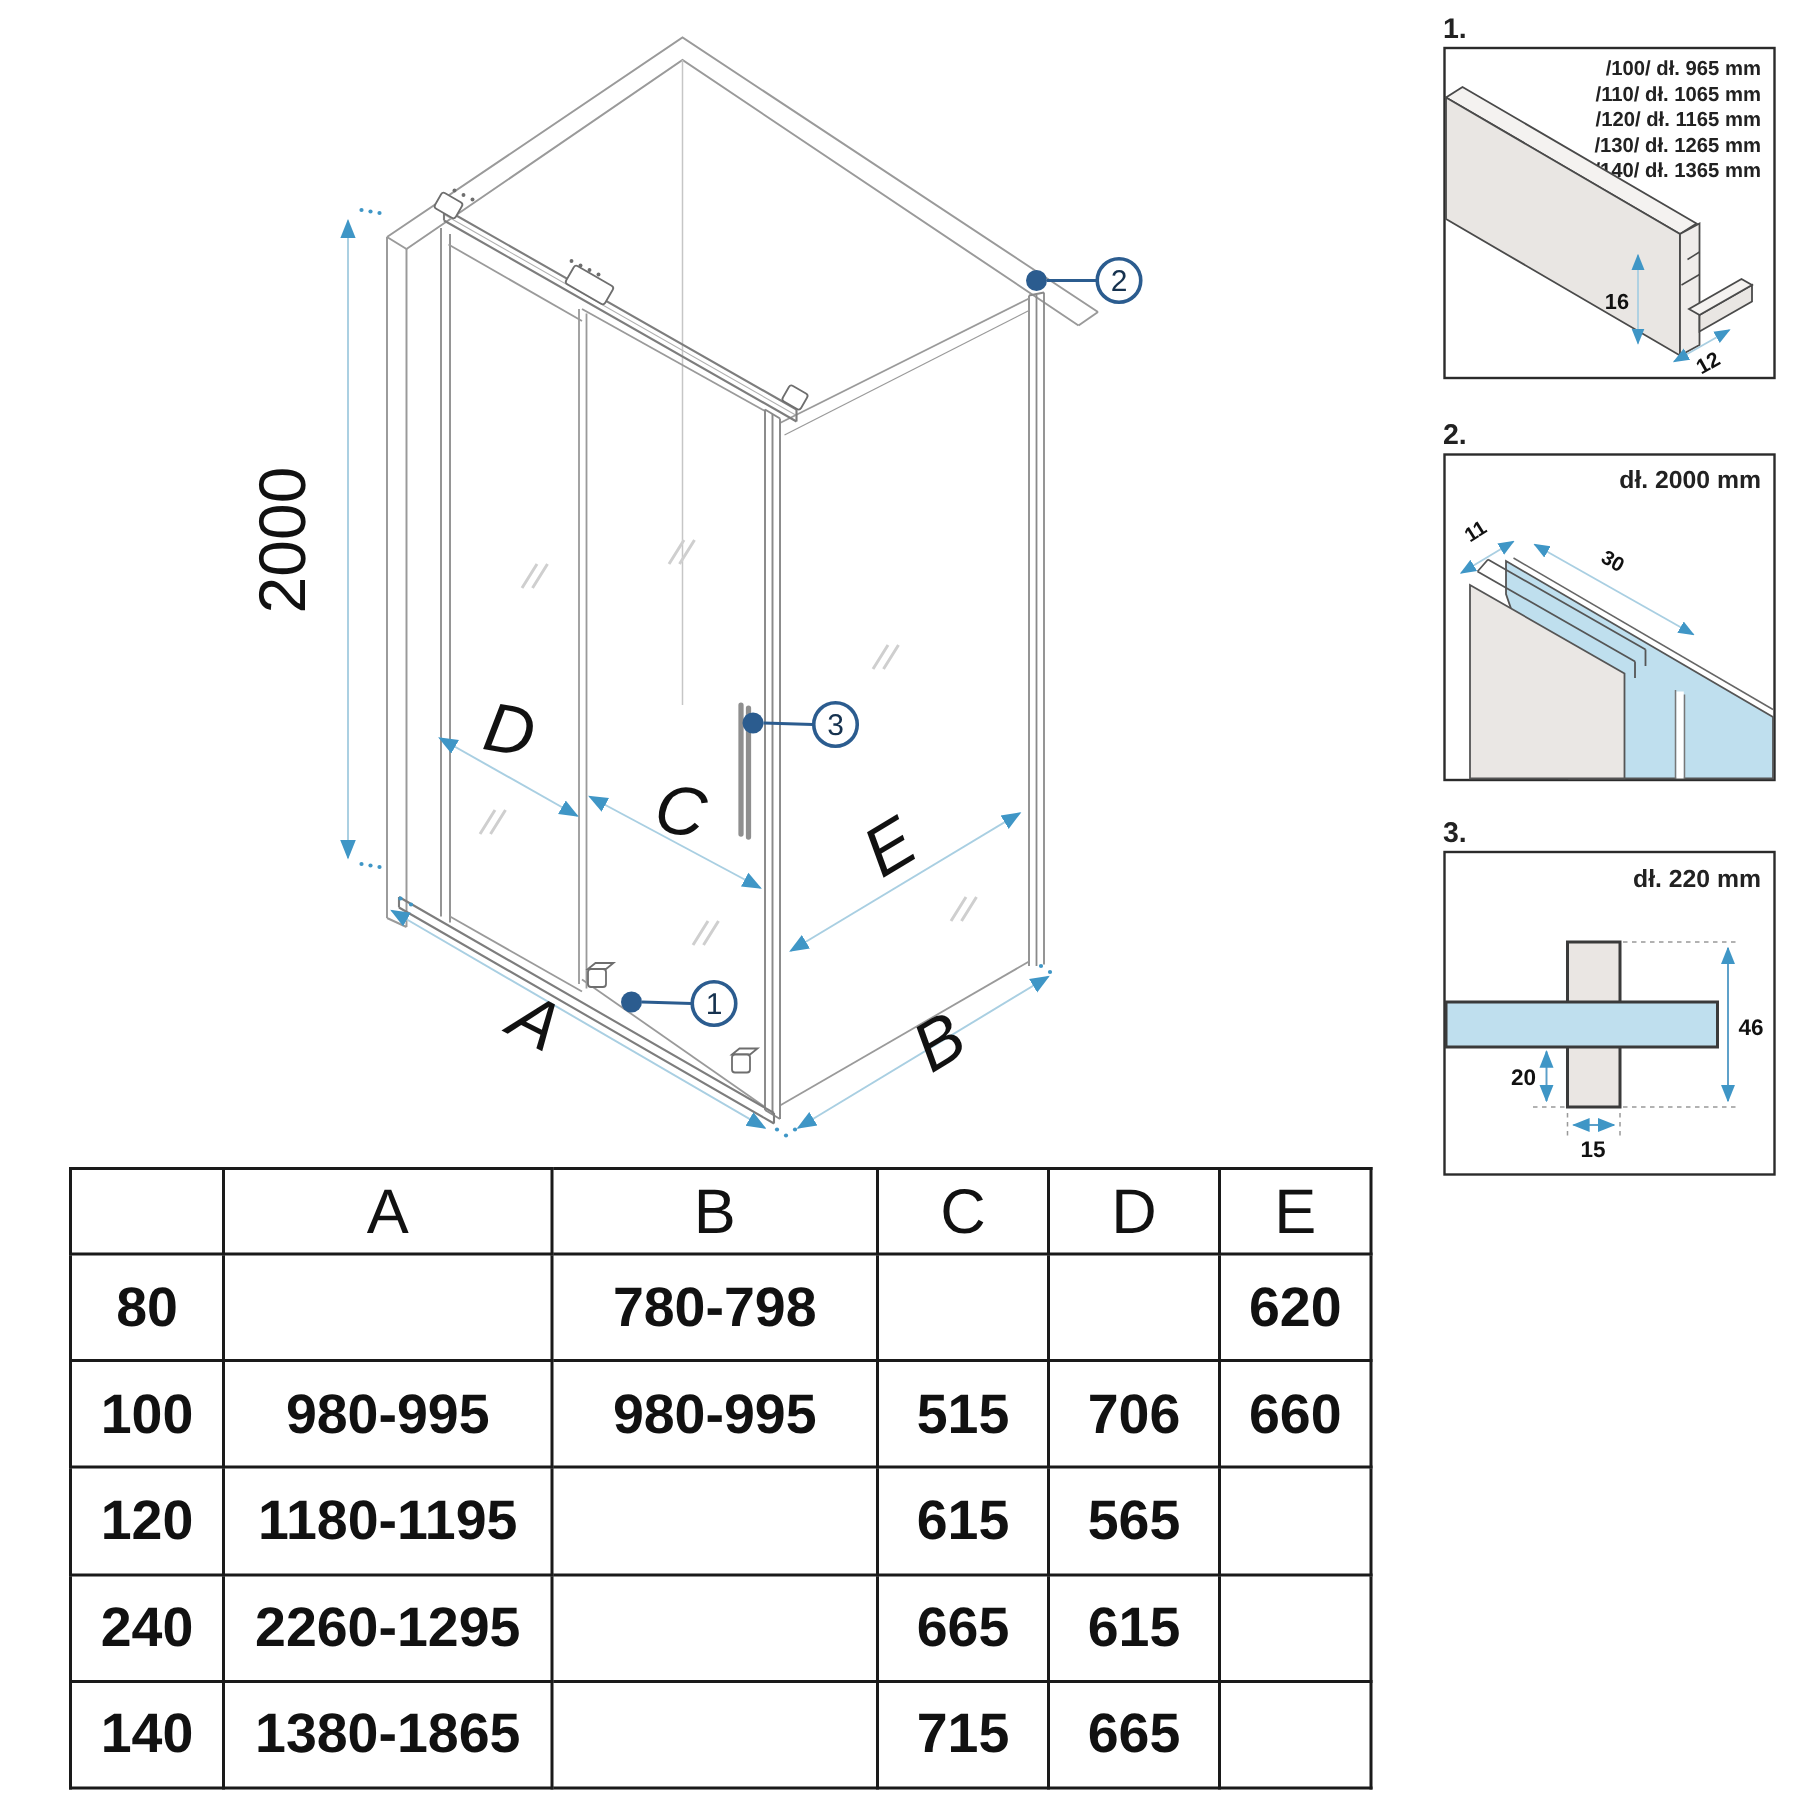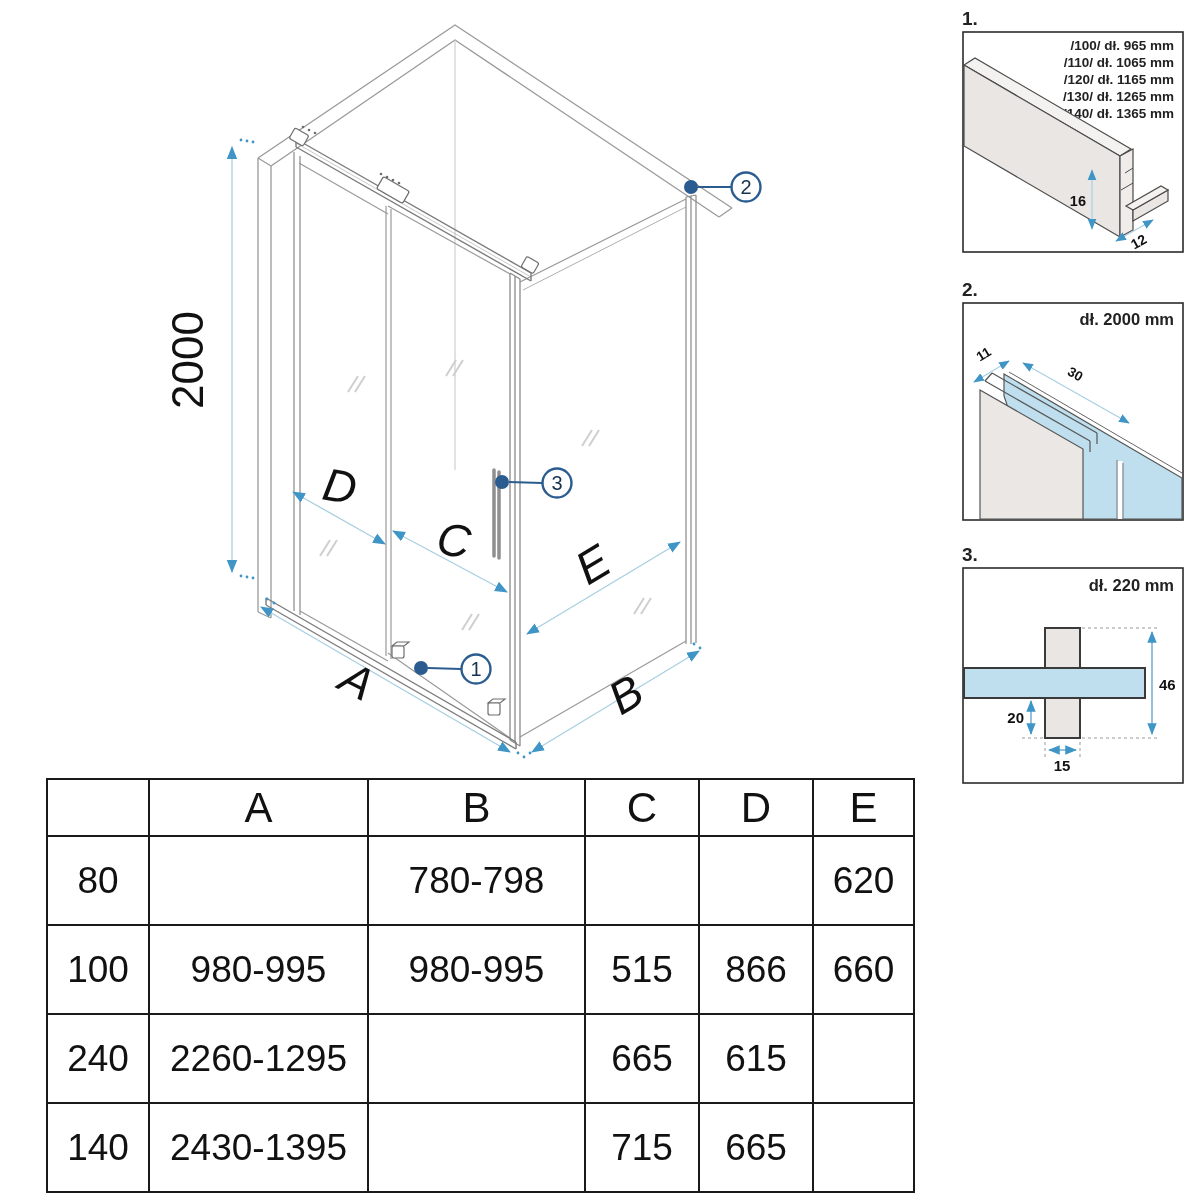--- a/index.html
+++ b/index.html
@@ -4,21 +4,21 @@
 <style>
   html,body{margin:0;padding:0;background:#ffffff;}
   #canvas{position:relative;width:1200px;height:1200px;background:#ffffff;overflow:hidden;
           font-family:"Liberation Sans", sans-serif;color:#111;}
   svg text{font-family:"Liberation Sans", sans-serif;}
   .abs{position:absolute;}
   
   table.dim-table{border-collapse:collapse;table-layout:fixed;width:867px;height:415px;}
   table.dim-table th, table.dim-table td{
     border:2px solid #1a1a1a;text-align:center;vertical-align:middle;
-    font-weight:400;padding:0;overflow:hidden;white-space:nowrap;
+    font-weight:700;padding:0;overflow:hidden;white-space:nowrap;
   }
   table.dim-table th{font-size:42px;height:55px;font-weight:400;}
   table.dim-table td{font-size:37px;}
 </style>
 </head>
 <body>
 
 <div id="canvas">
 
   <svg class="abs" style="left:0;top:0" width="950" height="800" viewBox="0 0 950 800">
@@ -280,34 +280,42 @@
         <td>780-798</td>
         <td></td>
         <td></td>
         <td>620</td>
       </tr>
       <tr>
         <td>100</td>
         <td>980-995</td>
         <td>980-995</td>
         <td>515</td>
-        <td>866</td>
+        <td>706</td>
         <td>660</td>
+      </tr>
+      <tr>
+        <td>120</td>
+        <td>1180-1195</td>
+        <td></td>
+        <td>615</td>
+        <td>565</td>
+        <td></td>
       </tr>
       <tr>
         <td>240</td>
         <td>2260-1295</td>
         <td></td>
         <td>665</td>
         <td>615</td>
         <td></td>
       </tr>
       <tr>
         <td>140</td>
-        <td>2430-1395</td>
+        <td>1380-1865</td>
         <td></td>
         <td>715</td>
         <td>665</td>
         <td></td>
       </tr>
     </tbody>
   </table>
 
 </div>
 

